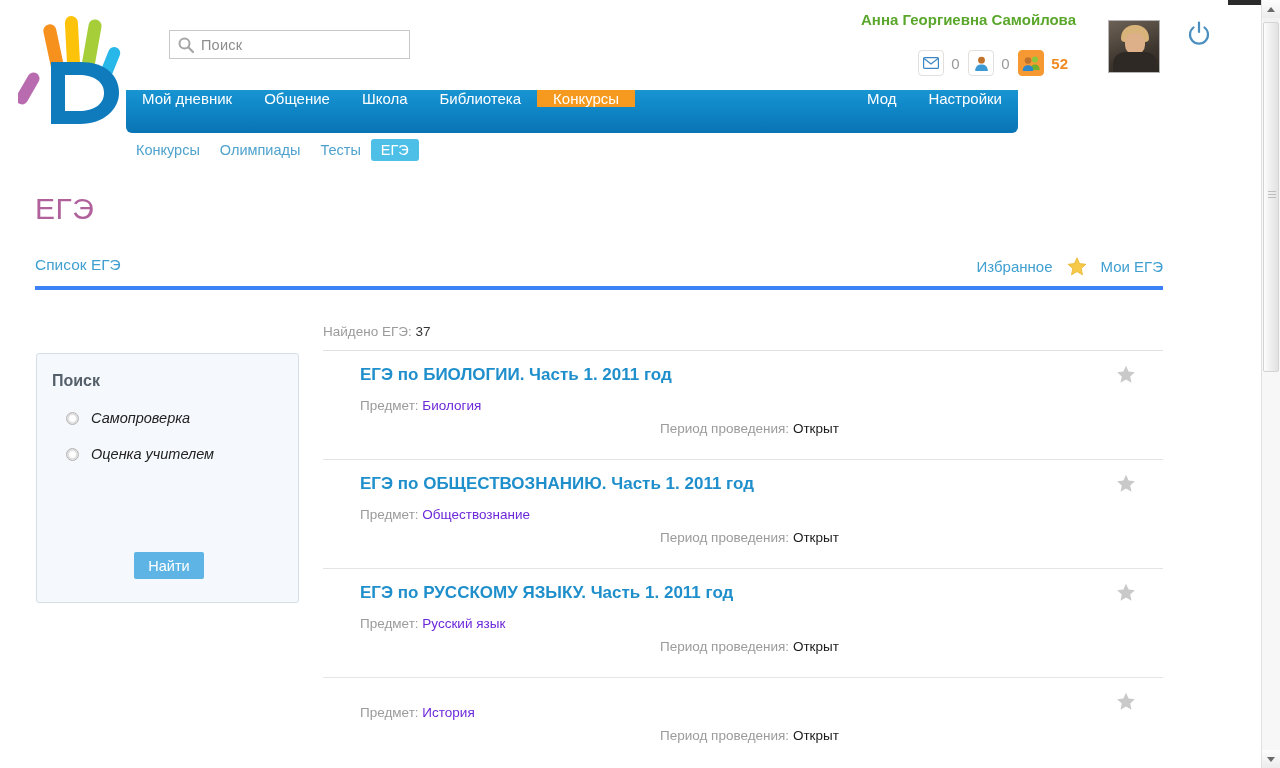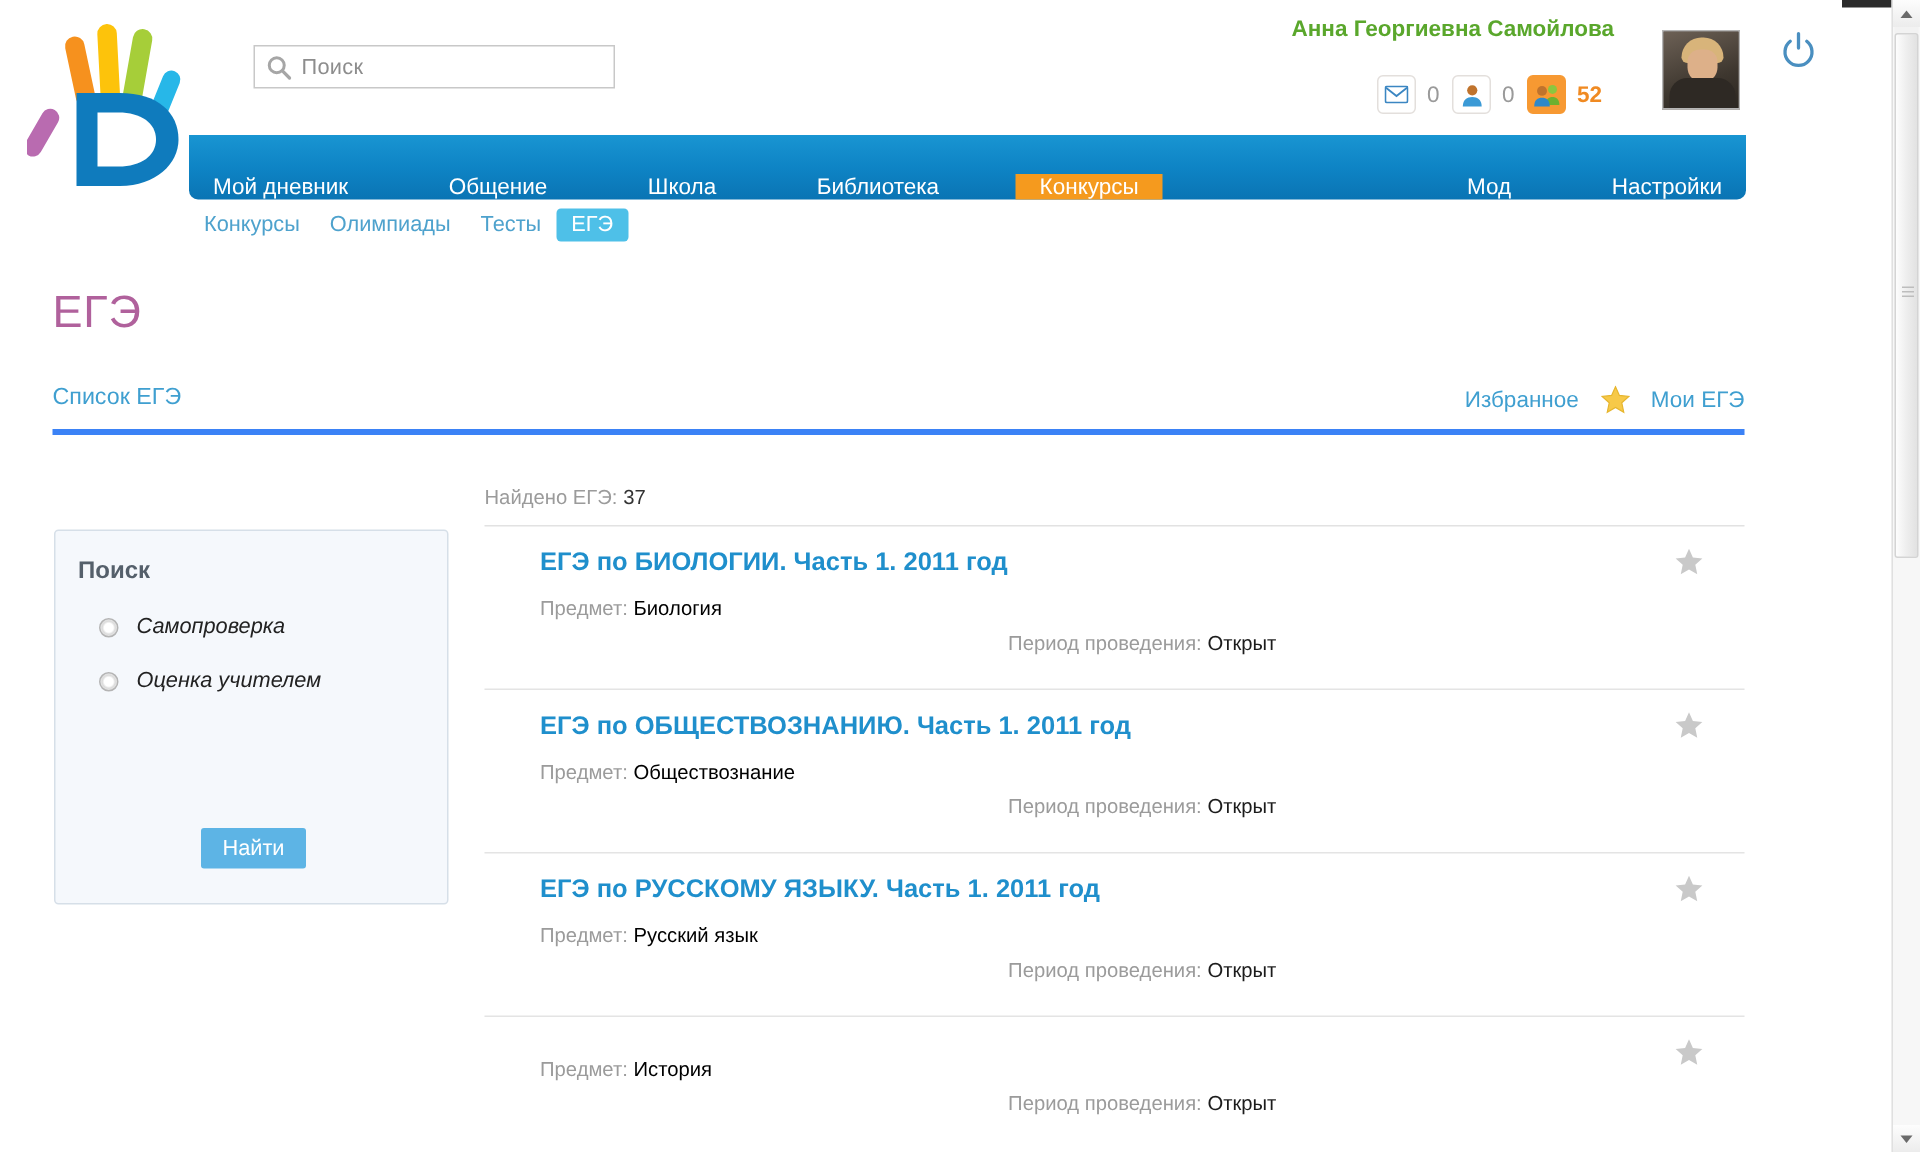--- a/index.html
+++ b/index.html
@@ -132,26 +132,25 @@
   #power {
     position: absolute;
     right: 14px; top: 19px;
     width: 30px; height: 30px;
   }
 
   
   #navbar {
     position: absolute;
     left: 126px; top: 90px;
-    width: 1038px; height: 43px;
+    width: 892px; height: 43px;
     background: linear-gradient(180deg,#1995d2 0%,#0e84c5 50%,#0a74b4 100%);
     border-radius: 0 0 6px 6px;
     display: flex;
-    align-items: flex-end;
-    gap: 35px;
+    align-items: flex-start;
   }
   .navitem {
     display: flex; align-items: center;
     padding: 0 16px;
     color: #ffffff;
     font-size: 15px;
     white-space: nowrap;
     text-decoration: none;
     cursor: pointer;
   }
@@ -341,26 +340,26 @@
     font-weight: bold;
     color: #1f8fcc;
     cursor: pointer;
     line-height: 20px;
   }
   .resitem .subject {
     margin-top: 13px;
     font-size: 13.5px;
     color: #9b9b9b;
   }
-  .resitem .subject b { color: #000000; font-weight: normal; }
+  .resitem .subject b { color: #6d28d9; font-weight: normal; }
   .resitem .period {
     margin-top: 8px;
+    margin-left: 300px;
     font-size: 13.5px;
     color: #9b9b9b;
-    text-align: center;
   }
   .resitem .period b { color: #1c1c1c; font-weight: normal; }
   .resitem .fav {
     position: absolute;
     right: 27px; top: 14px;
     width: 20px; height: 19px;
   }
 
   
   #scrollbar {

